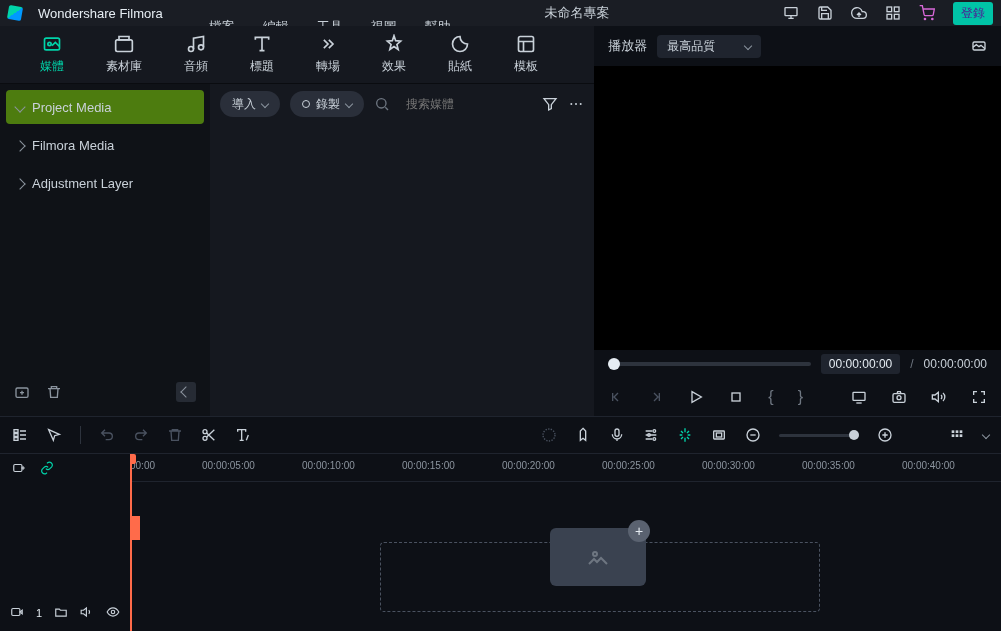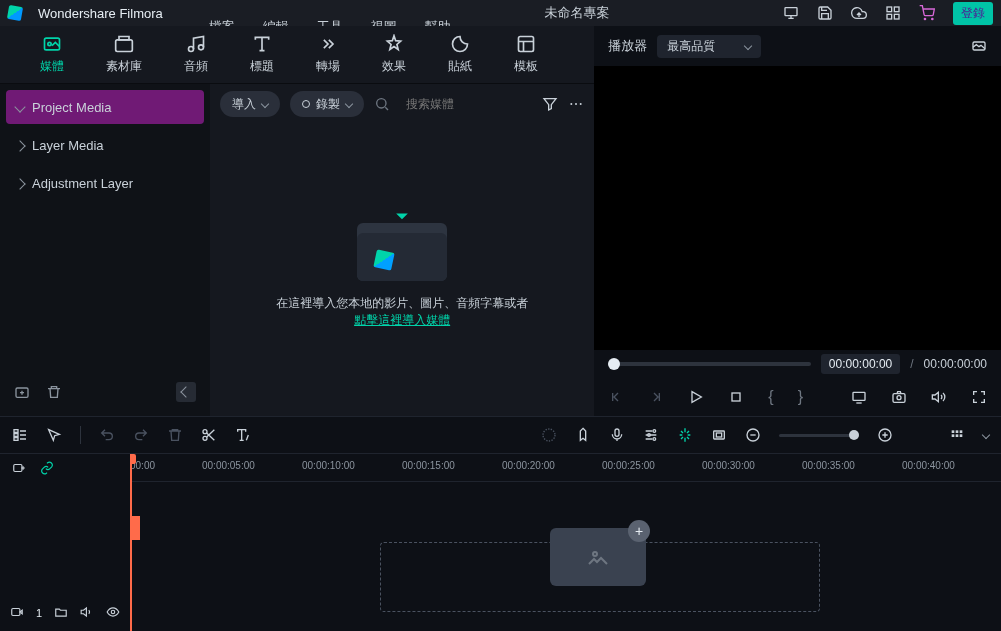--- a/index.html
+++ b/index.html
@@ -17,21 +17,21 @@
 .workspace { display:flex; height:390px; }
 .left-col { width:615px; display:flex; flex-direction:column; }
 .tabbar { height:58px; background:#15181f; display:flex; align-items:center; padding:0 22px; gap:42px; border-bottom:1px solid #0a0c10;}
 .tab { display:flex; flex-direction:column; align-items:center; gap:4px; cursor:pointer; color:#c9d1d9; font-size:12px;}
 .tab.active { color:#00d4aa;margin-left:18px; }
 .tab .tico { width:20px; height:20px; }
 
 .media-row { display:flex; flex:1; }
 .sidebar { width:210px; background:#0f1217; padding:6px; display:flex; flex-direction:column; }
 .side-item { height:34px; display:flex; align-items:center; gap:8px; padding:0 10px; color:#c9d1d9; font-size:13px; border-radius:4px; cursor:pointer; margin-bottom:4px;}
-.side-item.sel { background:#701a75; }
+.side-item.sel { background:#4d7c0f; }
 .side-sub { padding-left:46px; color:#8b949e; }
 .car { width:8px; height:8px; border-right:1.5px solid #8b949e; border-bottom:1.5px solid #8b949e; }
 .car.down { transform:rotate(45deg); }
 .car.right { transform:rotate(-45deg); margin-top:2px;}
 .side-bottom { margin-top:auto; display:flex; align-items:center; gap:16px; padding:8px; }
 .side-bottom .sico { width:16px; height:16px; color:#8b949e; cursor:pointer;}
 .collapse { margin-left:auto; width:20px; height:20px; background:#262b34; border-radius:3px; display:flex; align-items:center; justify-content:center; cursor:pointer;}
 
 .media-panel { flex:1; background:#15181f; display:flex; flex-direction:column; }
 .media-toolbar { height:40px; display:flex; align-items:center; padding:0 10px; gap:10px;}
@@ -199,21 +199,21 @@
 
     <div class="media-row">
 
       <div class="sidebar">
         <div class="side-item sel">
           <span class="car down"></span>
           <span>Project Media</span>
         </div>
         <div class="side-item">
           <span class="car right"></span>
-          <span>Layer Media</span>
+          <span>Filmora Media</span>
         </div>
         <div class="side-item">
           <span class="car right"></span>
           <span>Adjustment Layer</span>
         </div>
         <div class="side-bottom">
           <svg class="sico" viewBox="0 0 24 24" fill="none" stroke="currentColor" stroke-width="2">
               <rect x="3" y="6" width="18" height="14" rx="2"></rect>
               <path d="M12 10v6M9 13h6"></path>
             </svg>
@@ -246,34 +246,20 @@
           </div>
           <svg class="mtb-ico" viewBox="0 0 24 24" fill="none" stroke="currentColor" stroke-width="2">
               <path d="M3 4h18l-7 9v6l-4 2v-8z"></path>
             </svg>
           <svg class="mtb-ico" viewBox="0 0 24 24" fill="currentColor">
               <circle cx="5" cy="12" r="1.5"></circle>
               <circle cx="12" cy="12" r="1.5"></circle>
               <circle cx="19" cy="12" r="1.5"></circle>
             </svg>
         </div>
-        <div class="media-empty">
-          <div class="folder-ico">
-            <div class="back"></div>
-              <div class="front"></div>
-            <svg class="arrow" width="28" height="28" viewBox="0 0 24 24" fill="#00d4aa">
-                <path d="M12 3v10M7 9l5 5 5-5z"></path>
-              </svg>
-            <div class="logo2"></div>
-          </div>
-          <div class="empty-text">
-            <span>在這裡導入您本地的影片、圖片、音頻字幕或者</span><br>
-            <span class="empty-link">點擊這裡導入媒體</span>
-          </div>
-        </div>
       </div>
     </div>
   </div>
 
   <div class="right-col">
     <div class="player-head">
       <span>播放器</span>
       <div class="qsel">
         <span>最高品質</span>
         <span class="car down" style="width:6px;height:6px"></span>

